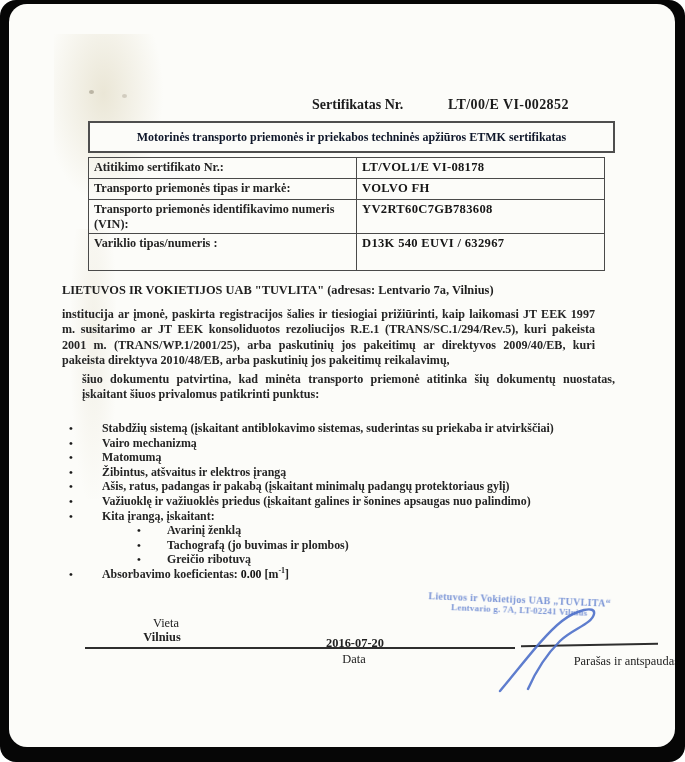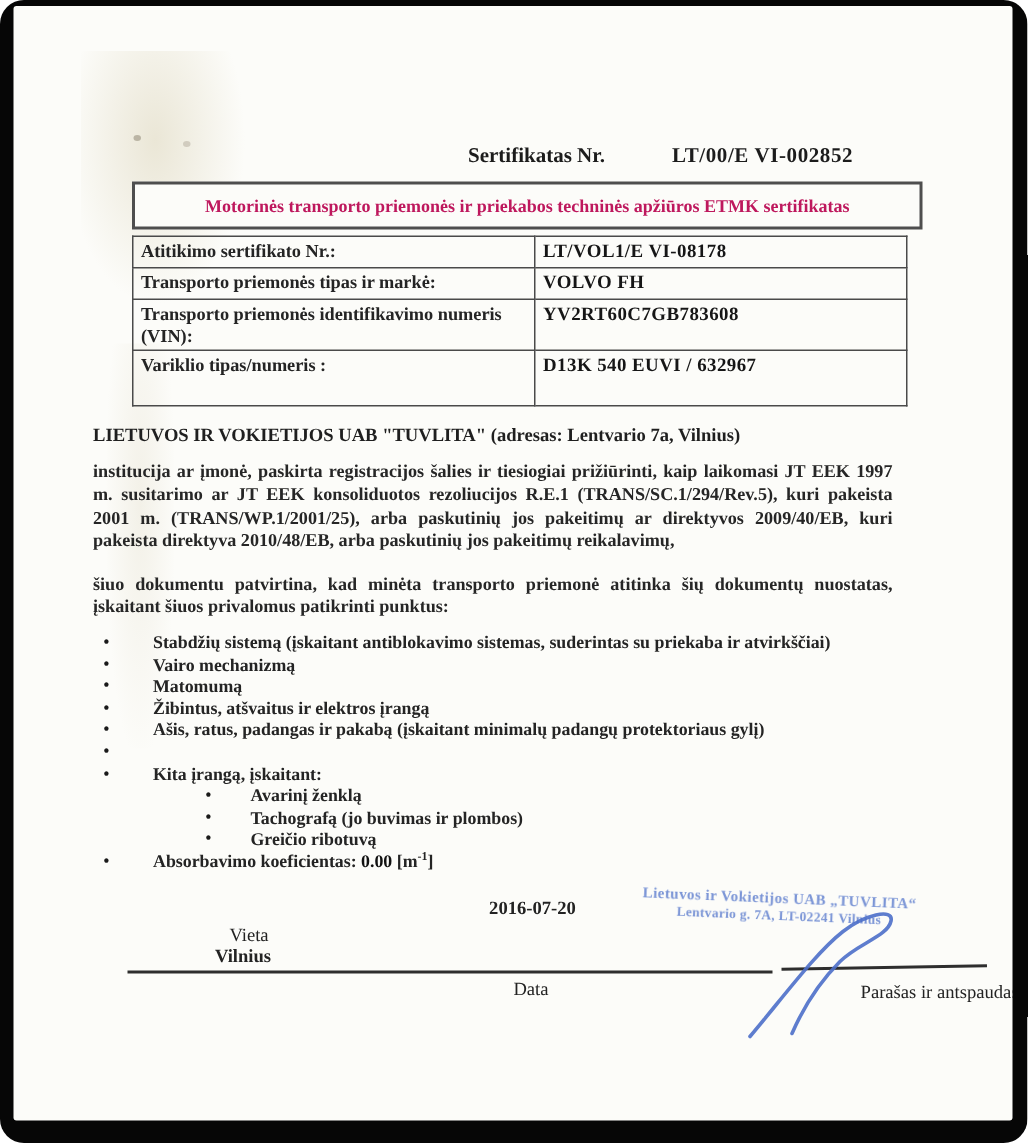--- a/index.html
+++ b/index.html
@@ -1,63 +1,63 @@
 <!DOCTYPE html>
 <html><head>
 <meta charset="utf-8">
 <style>
   html,body{margin:0;padding:0;background:#ffffff;}
   body{width:685px;height:762px;overflow:hidden;font-family:"Liberation Serif","DejaVu Serif",serif;}
   .canvas{position:relative;width:685px;height:762px;background:#060606;border-radius:16px;overflow:hidden;}
-  .page{position:absolute;left:9px;top:4px;right:10px;bottom:15px;background:#fcfcf9;border-radius:2px;overflow:hidden;}
+  .page{position:absolute;left:9px;top:4px;right:10px;bottom:15px;background:#fcfcf9;border-radius:18px;overflow:hidden;}
   .abs{position:absolute;}
   
   .smudge-a{left:45px;top:30px;width:110px;height:170px;background:radial-gradient(ellipse at 45% 35%,rgba(213,204,172,.45),rgba(213,204,172,0) 70%);}
   .smudge-b{left:62px;top:225px;width:45px;height:270px;background:radial-gradient(ellipse at 50% 40%,rgba(210,200,170,.22),rgba(210,200,170,0) 75%);}
   .speck{width:5px;height:4px;border-radius:50%;background:rgba(125,115,95,.45);}
   
   .title-label{left:303px;top:93px;font-size:14px;font-weight:bold;color:#1c1c1c;}
   .title-number{left:439px;top:93px;font-size:14px;font-weight:bold;letter-spacing:.4px;color:#1c1c1c;}
   
   .header-box{left:79px;top:117px;width:523px;height:28px;border:2px solid #4e4e4e;background:#fcfcf9;
     display:flex;align-items:center;justify-content:center;overflow:hidden;}
-  .header-box span{font-size:12px;font-weight:bold;color:#be185d;white-space:nowrap;text-align:right;}
+  .header-box span{font-size:12px;font-weight:bold;color:#0f172a;white-space:nowrap;text-align:right;}
   
   table.vt{left:79px;top:153px;position:absolute;border-collapse:collapse;table-layout:fixed;width:517px;}
   table.vt td{border:1.6px solid #4a4a4a;vertical-align:top;padding:2px 4px 1px 5px;}
   table.vt td.lbl{width:258px;font-size:12.2px;font-weight:600;color:#242424;line-height:15px;}
   table.vt td.val{font-size:12.6px;font-weight:bold;color:#161616;letter-spacing:.3px;line-height:15px;}
   table.vt tr:nth-child(1) td,table.vt tr:nth-child(2) td,table.vt tr:nth-child(3) td{height:17px;}
   table.vt tr:nth-child(4) td{height:33px;}
   table.vt tr:nth-child(5) td{height:18px;}
   
   .issuer{left:53px;top:279px;width:540px;font-size:12.4px;font-weight:bold;color:#1f1f1f;white-space:nowrap;}
   .para{left:53px;width:533px;font-size:12.1px;font-weight:600;color:#262626;line-height:15.3px;text-align:justify;}
   .para1{top:303px;}
-  .para2{top:378px;}
+  .para2{top:368px;margin-left:20px;}
   
   .cp-list{left:53px;top:417px;width:545px;}
   .cp{display:flex;line-height:14.6px;font-size:11.9px;font-weight:600;color:#242424;white-space:nowrap;}
   .cp .b{flex:0 0 33px;padding-left:7px;font-size:11px;color:#1a1a1a;}
   .cp.ind2 .b{flex:0 0 30px;margin-left:68px;}
   .cp b{font-weight:bold;color:#111;}
   .cp sup{font-size:8px;vertical-align:super;line-height:0;}
   
   .stamp{left:398px;top:590px;width:225px;text-align:center;transform:rotate(2.4deg);filter:blur(.3px);}
   .stamp .s1{font-size:10px;font-weight:bold;letter-spacing:.3px;}
   .stamp .s2{font-size:9px;font-weight:bold;letter-spacing:.2px;}
   
   .sigline{height:2px;background:#2e2e2e;}
   .line-place-date{left:76px;top:643px;width:430px;}
   .line-sign{left:512px;top:640px;width:137px;transform:rotate(-1deg);}
   .fld{font-size:12.4px;color:#232323;text-align:center;}
   .fld.bold{font-weight:bold;}
   .place-value{left:103px;top:626px;width:100px;}
   .place-label{left:107px;top:612px;width:100px;}
-  .date-value{left:291px;top:594px;width:110px;}
+  .date-value{left:291px;top:632px;width:110px;}
   .date-label{left:295px;top:648px;width:100px;}
   .sign-label{left:505px;top:650px;width:165px;text-align:right;}
   
   .note{left:53px;top:679px;font-size:12.3px;font-weight:600;color:#242424;white-space:nowrap;}
   .note b{font-weight:bold;color:#111;}
   svg.sig{left:463px;top:597px;}
 </style>
 </head>
 <body>
 
@@ -119,20 +119,21 @@
         <div class="cp">
           <span class="b">•</span>
           <span class="t">Žibintus, atšvaitus ir elektros įrangą</span>
         </div>
         <div class="cp">
           <span class="b">•</span>
           <span class="t">Ašis, ratus, padangas ir pakabą (įskaitant minimalų padangų protektoriaus gylį)</span>
         </div>
         <div class="cp">
           <span class="b">•</span>
+          <span class="t">Važiuoklę ir važiuoklės priedus (įskaitant galines ir šonines apsaugas nuo palindimo)</span>
         </div>
         <div class="cp">
           <span class="b">•</span>
           <span class="t">Kita įrangą, įskaitant:</span>
         </div>
         <div class="cp ind2">
           <span class="b">•</span>
           <span class="t">Avarinį ženklą</span>
         </div>
         <div class="cp ind2">

